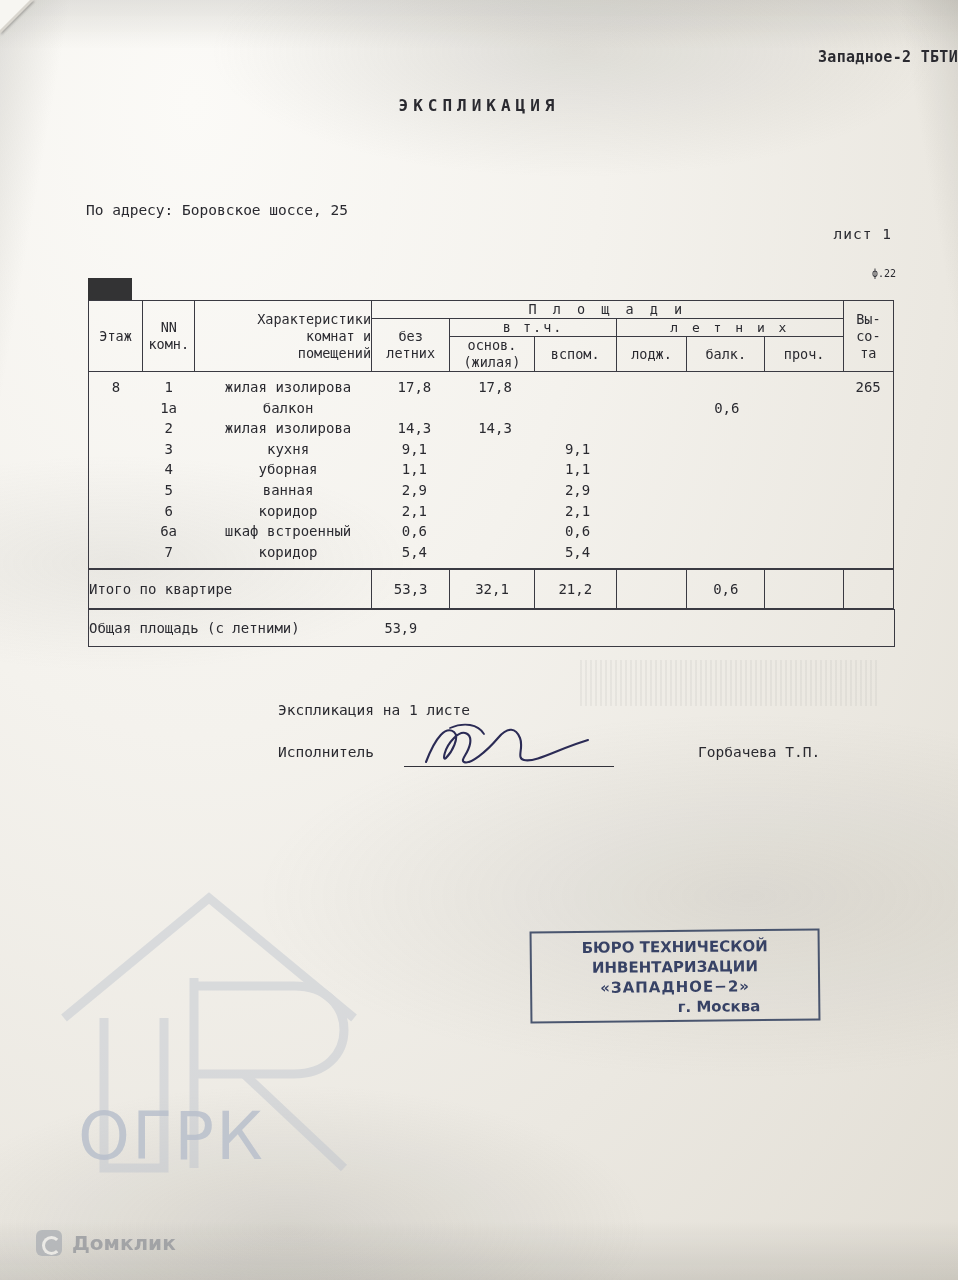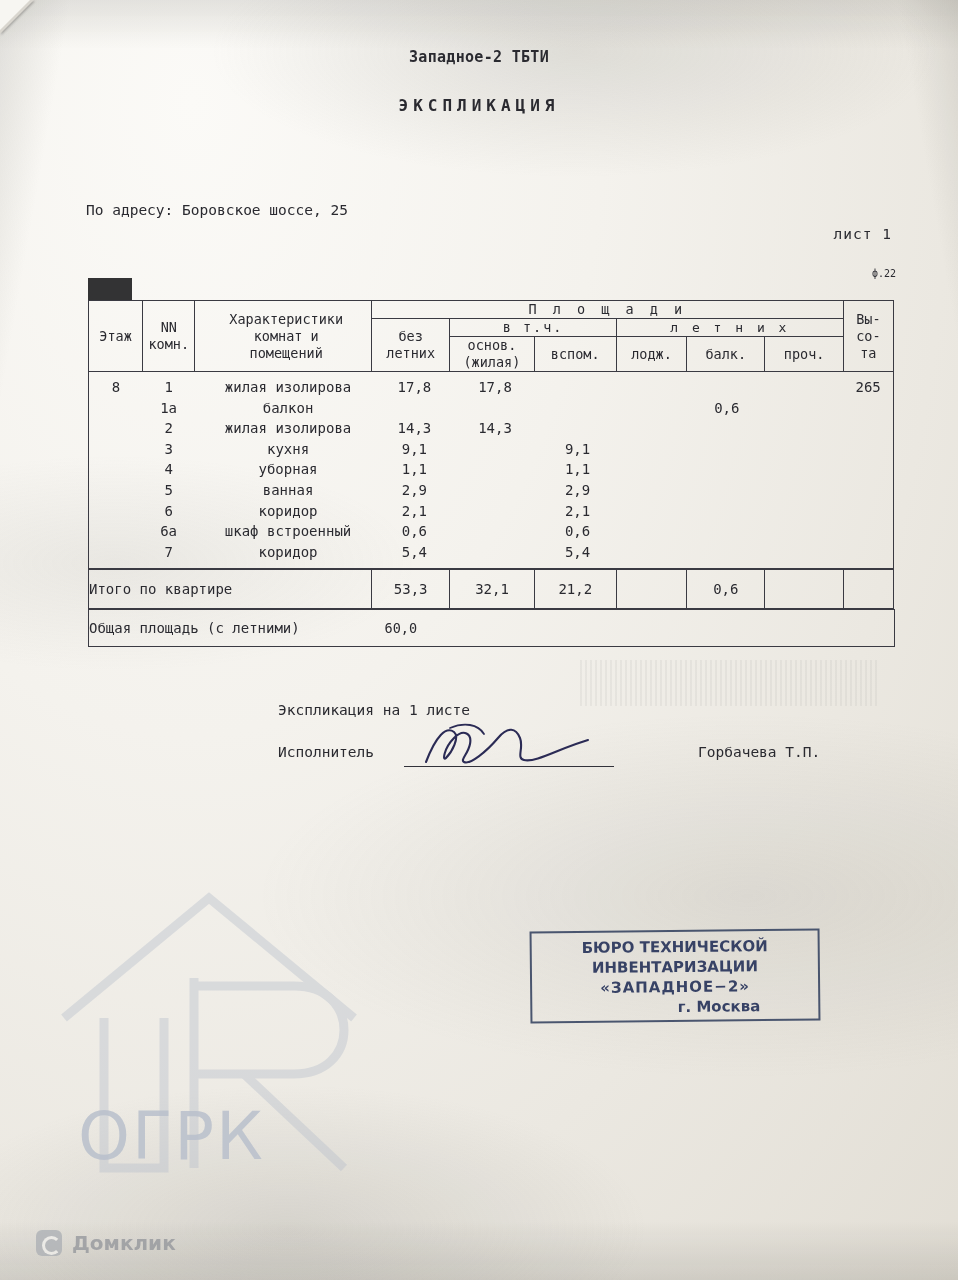--- a/index.html
+++ b/index.html
@@ -54,21 +54,21 @@
     width: 0; height: 0;
     border-top: 30px solid #f7f6f2;
     border-right: 30px solid transparent;
   }
 
   
   .doc-header {
     position: absolute;
     left: 0; right: 0;
     top: 48px;
-    text-align: center;
+    text-align: right;
     font-size: 15px;
     font-weight: bold;
     letter-spacing: 0.3px;
   }
   .doc-title {
     position: absolute;
     left: 0; right: 0;
     top: 96px;
     text-align: center;
     font-size: 16px;
@@ -123,21 +123,21 @@
     font-weight: normal;
     vertical-align: middle;
     background: transparent;
   }
   .hcell {
     font-size: 13.5px;
     line-height: 17px;
     padding: 2px 4px;
     text-align: center;
   }
-  .hcell.left { text-align: center; padding-left: 6px; }
+  .hcell.left { text-align: right; padding-left: 6px; }
   .ploshadi {
     letter-spacing: 4px;
     text-align: center;
     font-size: 13.5px;
   }
   .letnih {
     letter-spacing: 3px;
     text-align: center;
     font-size: 13px;
   }
@@ -514,21 +514,21 @@
       </table>
 
     <table class="exp obshaya">
       <colgroup>
           <col style="width:282px">
           <col style="width:524px">
         </colgroup>
       <tbody>
           <tr>
         <td class="tot-label" style="border-right:none">Общая площадь  (с летними)</td>
-        <td style="border-left:none; text-align:left; padding-left:14px">60,0</td>
+        <td style="border-left:none; text-align:left; padding-left:14px">53,9</td>
       </tr>
     </tbody>
       </table>
   </div>
 
   <div class="foot1">Экспликация на 1 листе</div>
   <div class="foot2">Исполнитель</div>
   <div class="sig-line"></div>
   <svg class="signature" viewBox="0 0 200 56">
     <path d="M6 44 C16 18 26 8 34 14 C40 19 32 34 26 40 C22 44 24 30 34 20 C44 10 52 16 50 26 C48 36 40 42 44 44 C50 47 66 34 78 20 C88 8 96 10 100 20 C104 30 96 40 104 42 C116 45 140 30 168 22" fill="none" stroke="#2b2b55" stroke-width="2.1" stroke-linecap="round"></path>

